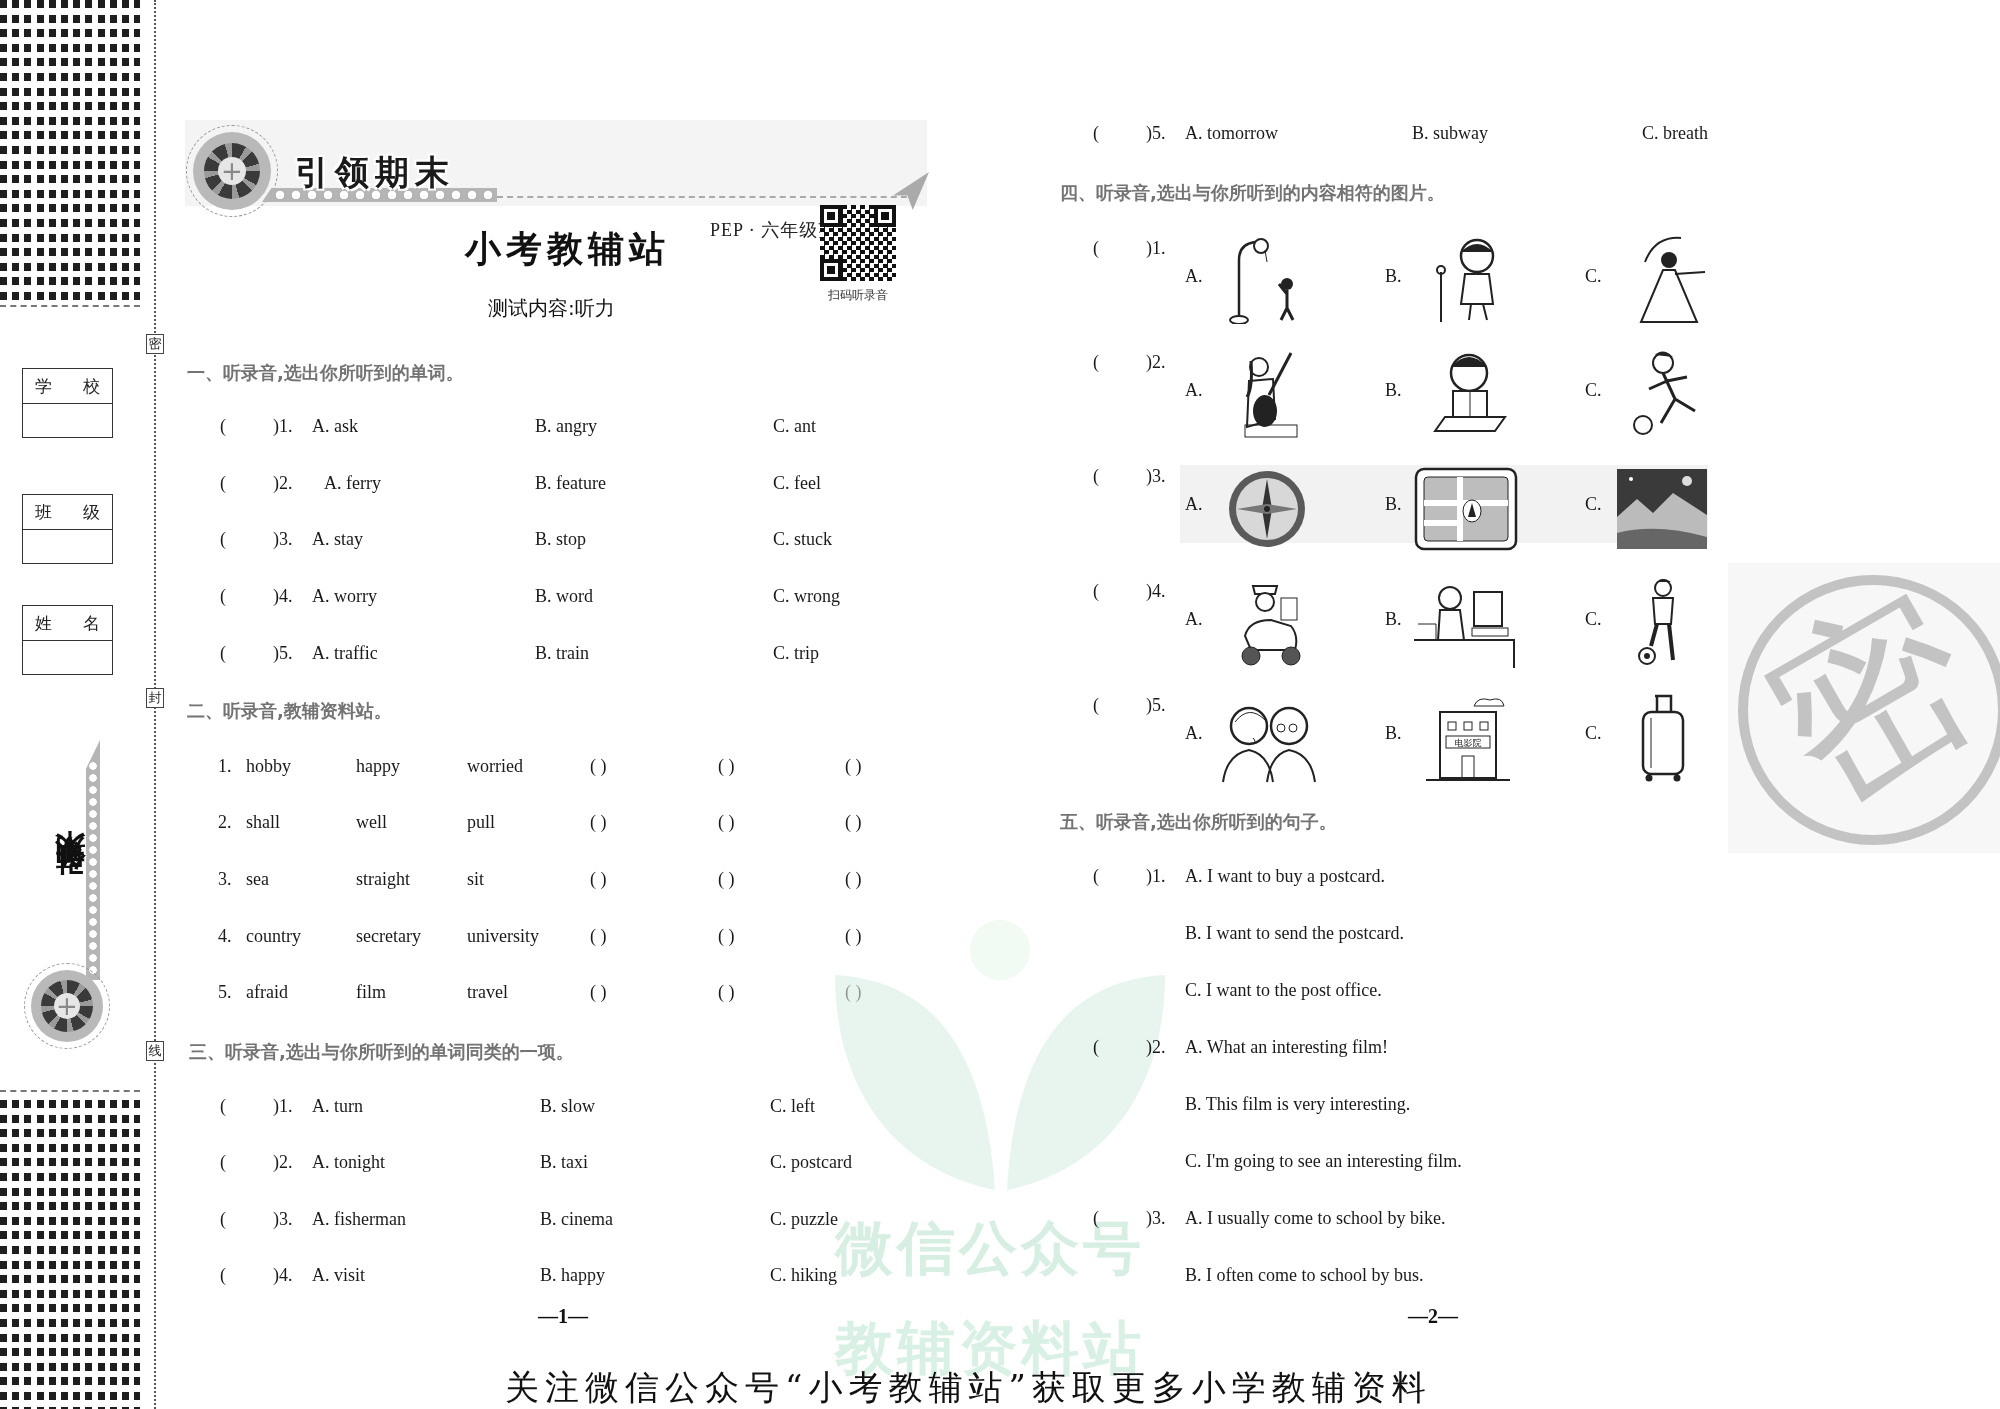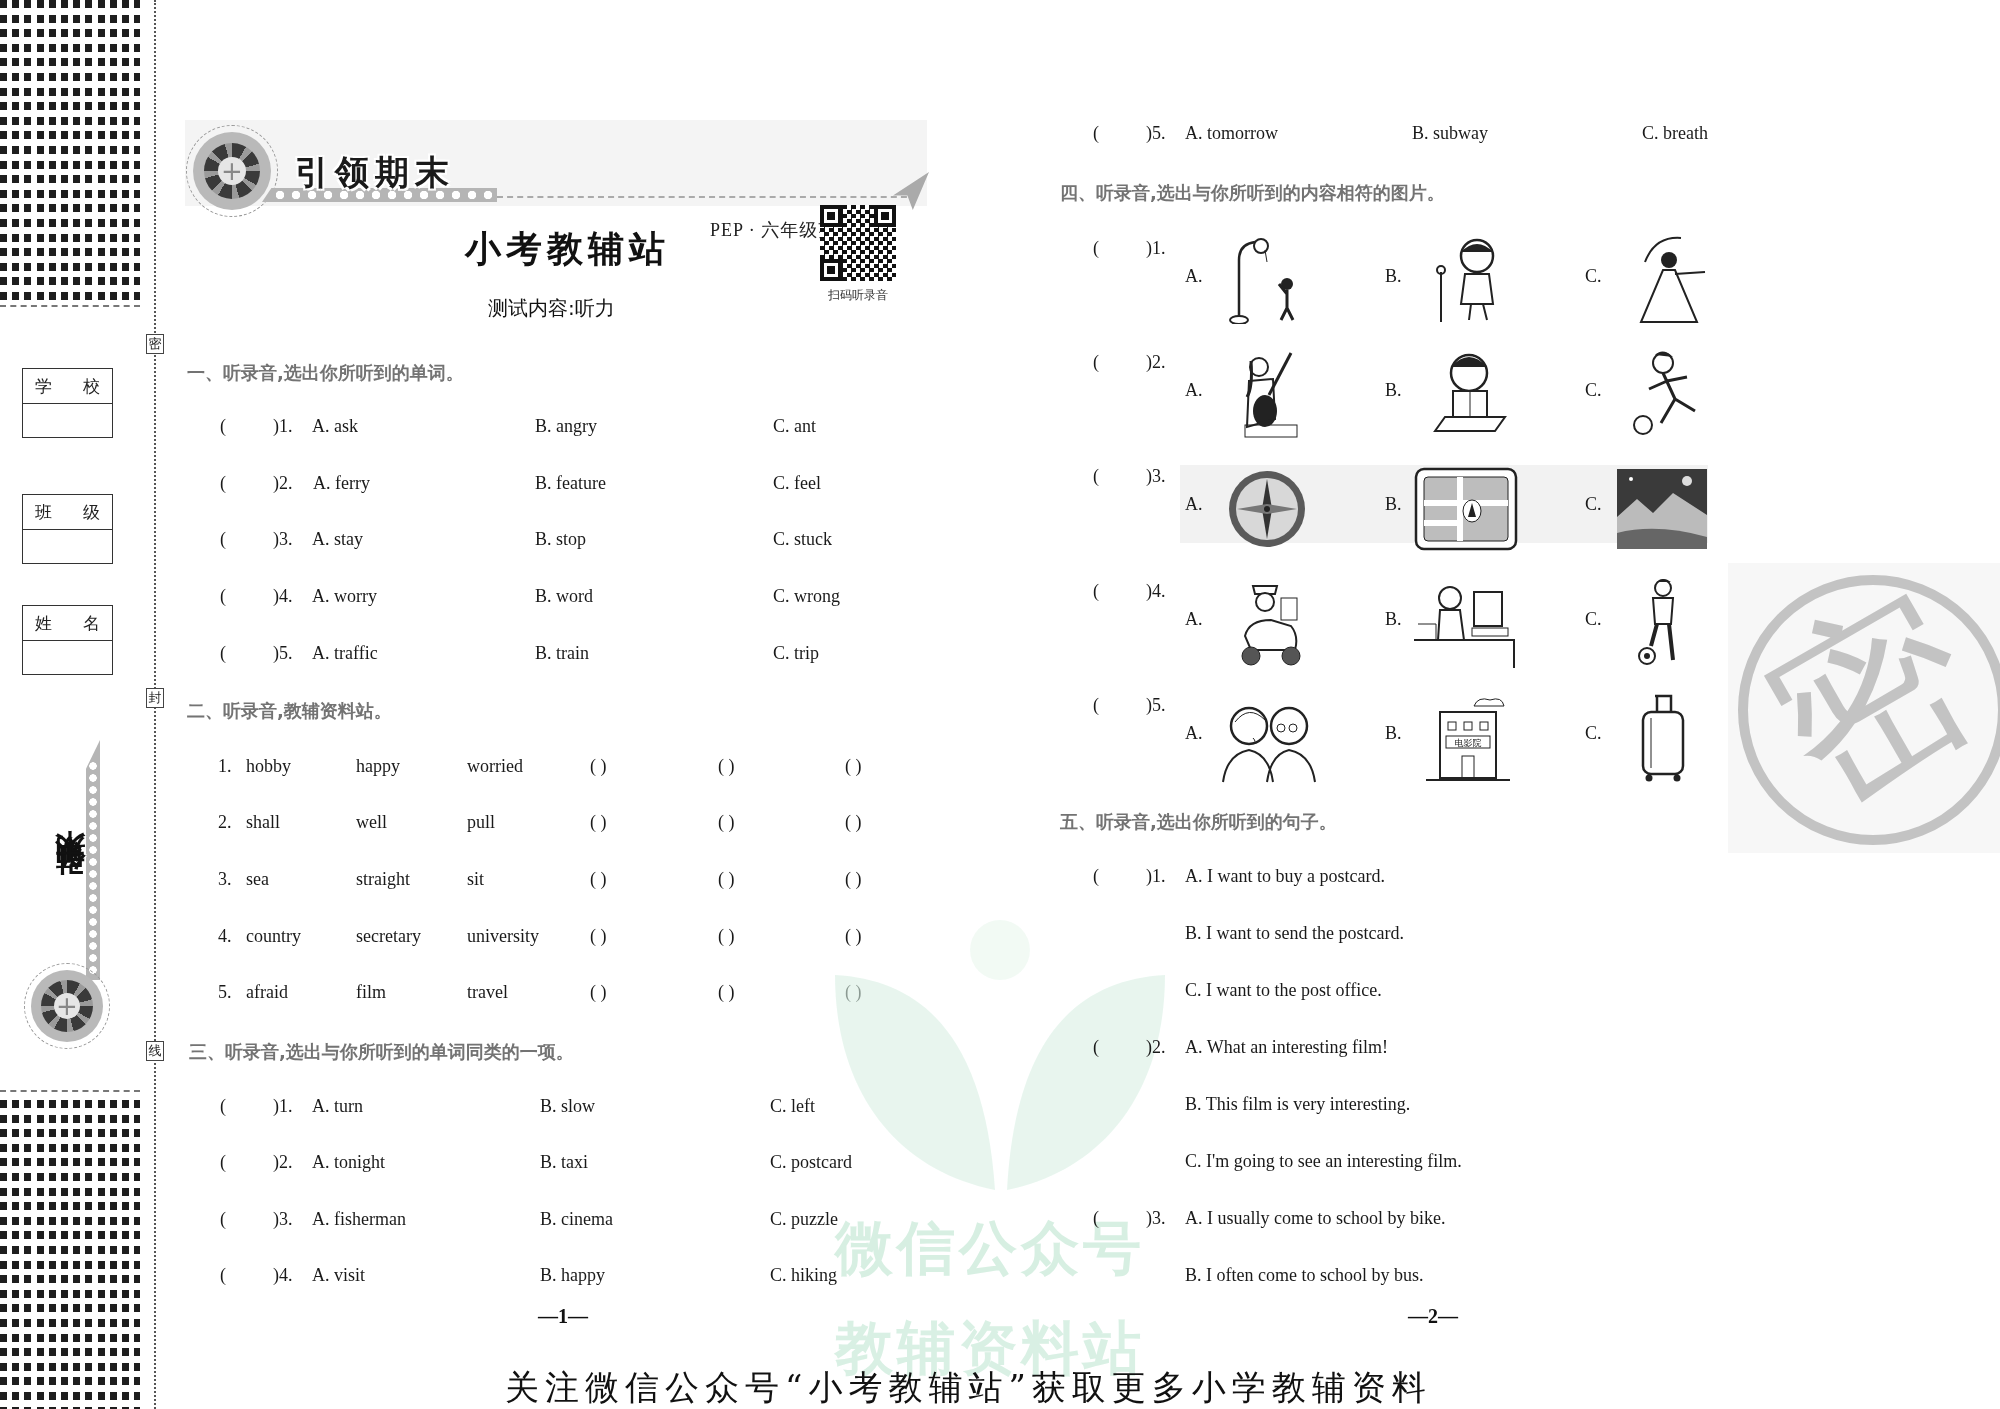--- a/index.html
+++ b/index.html
@@ -157,21 +157,21 @@
   <div>
     <span class="blank" style="left:220px;top:416px;">(&nbsp;&nbsp;&nbsp;&nbsp;&nbsp;&nbsp;</span>
     <span class="t" style="left:273px;top:416px;">)1.</span>
     <span class="t" style="left:312px;top:416px;">A.  ask</span>
     <span class="t" style="left:535px;top:416px;">B.  angry</span>
     <span class="t" style="left:773px;top:416px;">C.  ant</span>
   </div>
   <div>
     <span class="blank" style="left:220px;top:473px;">(</span>
     <span class="t" style="left:273px;top:473px;">)2.</span>
-    <span class="t" style="left:313px;top:473px;">A.  ferry</span>
+    <span class="t" style="left:324px;top:473px;">A.  ferry</span>
     <span class="t" style="left:535px;top:473px;">B.  feature</span>
     <span class="t" style="left:773px;top:473px;">C.  feel</span>
   </div>
   <div>
     <span class="blank" style="left:220px;top:529px;">(</span>
     <span class="t" style="left:273px;top:529px;">)3.</span>
     <span class="t" style="left:312px;top:529px;">A.  stay</span>
     <span class="t" style="left:535px;top:529px;">B.  stop</span>
     <span class="t" style="left:773px;top:529px;">C.  stuck</span>
   </div>

